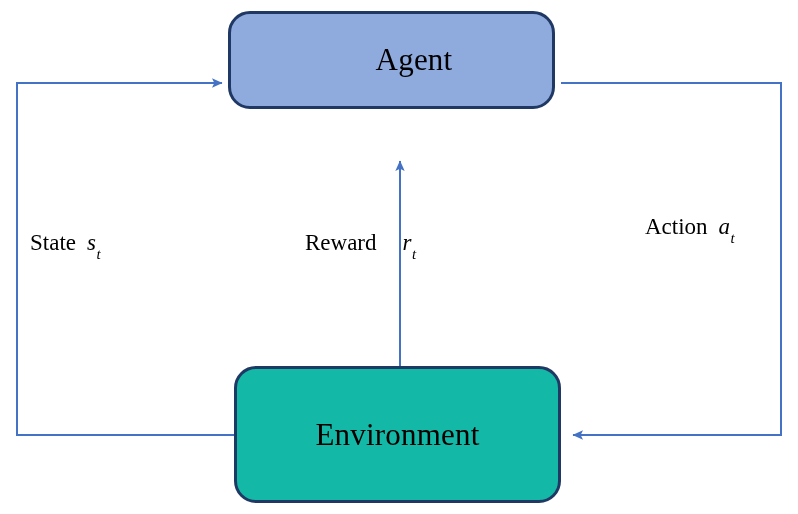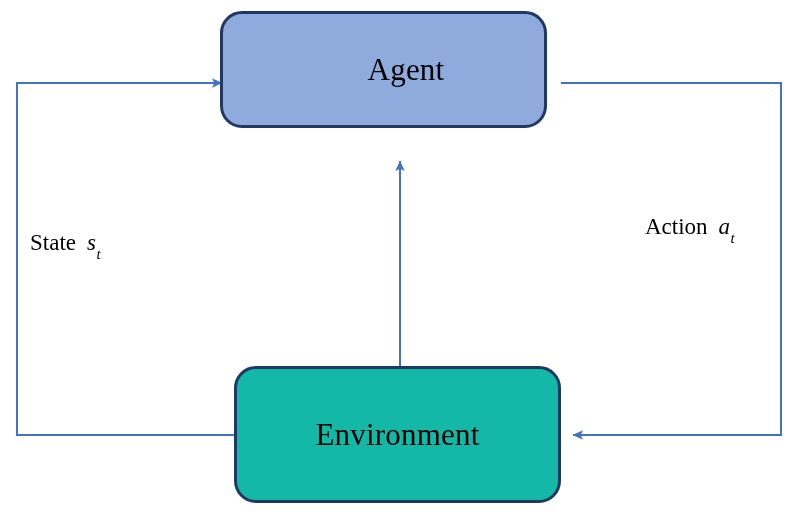--- a/index.html
+++ b/index.html
@@ -32,24 +32,24 @@
     border-radius: 22px;
     z-index: 2;
   }
   .node-label {
     font-family: "Liberation Serif", "DejaVu Serif", serif;
     font-size: 31px;
     color: #000000;
     letter-spacing: 0.2px;
   }
   #node-agent {
-    left: 220px;
+    left: 228px;
     top: 11px;
     width: 327px;
-    height: 117px;
+    height: 98px;
     background: #8FAADC;
     padding-left: 45px;
   }
   #node-environment {
     left: 234px;
     top: 366px;
     width: 327px;
     height: 137px;
     background: #14b8a6;
   }
@@ -113,18 +113,21 @@
   </div>
 
   <div class="node" id="node-environment">
     <span class="node-label">Environment</span>
   </div>
 
   <div class="edge-label" id="label-state">
     <span class="word">State</span><span class="gap-sm"></span><span class="mathvar">s</span><span class="mathsub">t</span>
   </div>
 
+  <div class="edge-label" id="label-reward">
+    <span class="word">Reward</span><span class="gap-lg"></span><span class="mathvar">r</span><span class="mathsub">t</span>
+  </div>
 
   <div class="edge-label" id="label-action">
     <span class="word">Action</span><span class="gap-sm"></span><span class="mathvar">a</span><span class="mathsub">t</span>
   </div>
 
 </div>
 
 </body></html>

